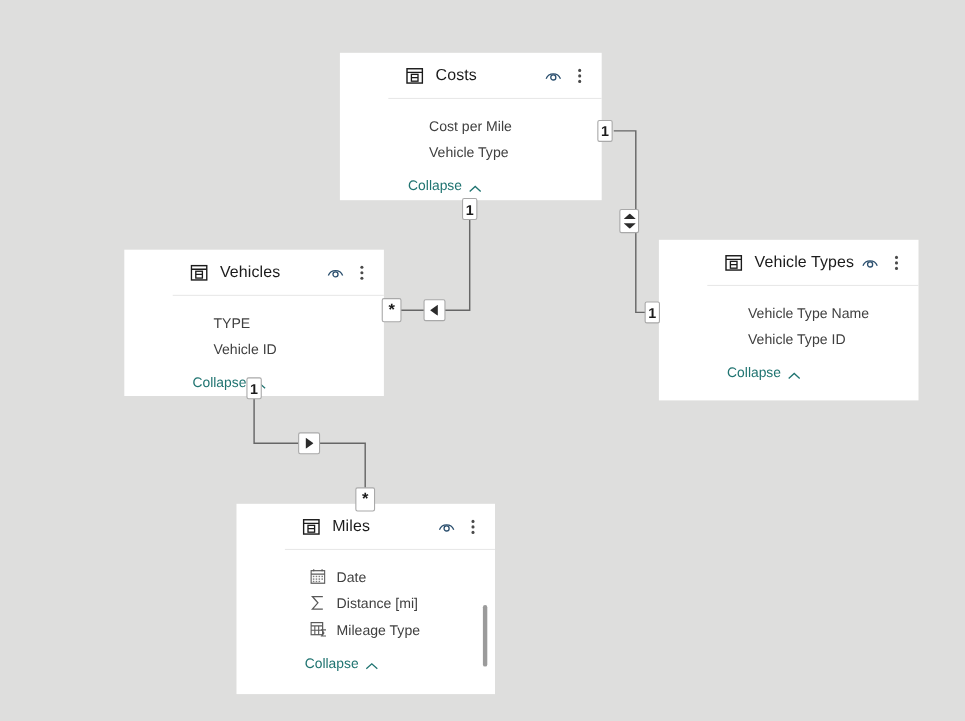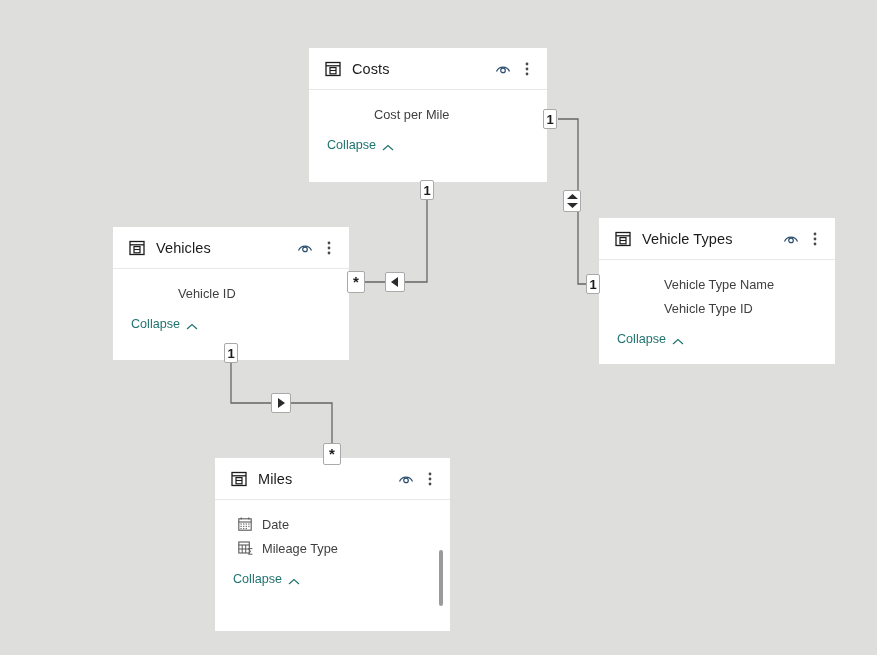--- a/index.html
+++ b/index.html
@@ -49,20 +49,21 @@
   .badge-arrow { width: 20px; height: 20px; }
   .badge-both  { width: 18px; height: 22px; }
 
   
   .tcard {
     position: absolute;
     background: #ffffff;
     box-sizing: border-box;
     z-index: 4;
     box-shadow: 0 0 0 0 rgba(0,0,0,0);
+    padding-left: 44px;
   }
   .tcard-header {
     height: 42px;
     display: flex;
     align-items: center;
     padding: 0 10px 0 14px;
     border-bottom: 1px solid #e8e8e8;
     box-sizing: border-box;
   }
   .tcard-title {
@@ -83,21 +84,21 @@
     position: relative;
   }
   .field-row {
     display: flex;
     align-items: center;
     height: 24px;
     padding-left: 22px;
     font-size: 12.8px;
     color: #3f3f3f;
   }
-  .field-row.indented { padding-left: 37px; margin-left: 28px; }
+  .field-row.indented { padding-left: 37px; }
   .field-icon {
     width: 16px; height: 16px;
     margin-right: 9px;
     display: flex; align-items: center; justify-content: center;
     flex: none;
   }
   .field-label { white-space: nowrap; }
   .collapse-row {
     display: flex;
     align-items: flex-end;
@@ -182,20 +183,23 @@
             <circle cx="2" cy="8" r="1.4" fill="#4a4a4a"></circle>
             <circle cx="2" cy="13" r="1.4" fill="#4a4a4a"></circle>
           </svg>
         </span>
       </span>
     </div>
     <div class="tcard-body">
       <div class="field-row indented">
         <span class="field-label">Cost per Mile</span>
       </div>
+      <div class="field-row indented">
+        <span class="field-label">Vehicle Type</span>
+      </div>
       <div class="collapse-row">
         <span>Collapse</span>
         <span class="collapse-chev">
           <svg width="12" height="8" viewBox="0 0 12 8" xmlns="http://www.w3.org/2000/svg">
             <polyline points="1,6 6,1.5 11,6" fill="none" stroke="#207471" stroke-width="1.2"></polyline>
           </svg>
         </span>
       </div>
     </div>
   </div>
@@ -221,20 +225,23 @@
         <span class="icon-btn">
           <svg width="4" height="16" viewBox="0 0 4 16" xmlns="http://www.w3.org/2000/svg">
             <circle cx="2" cy="3" r="1.4" fill="#4a4a4a"></circle>
             <circle cx="2" cy="8" r="1.4" fill="#4a4a4a"></circle>
             <circle cx="2" cy="13" r="1.4" fill="#4a4a4a"></circle>
           </svg>
         </span>
       </span>
     </div>
     <div class="tcard-body">
+      <div class="field-row indented">
+        <span class="field-label">TYPE</span>
+      </div>
       <div class="field-row indented">
         <span class="field-label">Vehicle ID</span>
       </div>
       <div class="collapse-row">
         <span>Collapse</span>
         <span class="collapse-chev">
           <svg width="12" height="8" viewBox="0 0 12 8" xmlns="http://www.w3.org/2000/svg">
             <polyline points="1,6 6,1.5 11,6" fill="none" stroke="#207471" stroke-width="1.2"></polyline>
           </svg>
         </span>
@@ -334,20 +341,28 @@
               <rect x="2.4" y="11" width="1.4" height="1.2"></rect>
               <rect x="5" y="11" width="1.4" height="1.2"></rect>
               <rect x="7.6" y="11" width="1.4" height="1.2"></rect>
             </g>
           </svg>
         </span>
         <span class="field-label">Date</span>
       </div>
       <div class="field-row">
         <span class="field-icon">
+          <svg width="14" height="14" viewBox="0 0 14 14" xmlns="http://www.w3.org/2000/svg">
+            <polyline points="11.5,1.3 2,1.3 7,7 2,12.7 11.5,12.7" fill="none" stroke="#5a5a5a" stroke-width="1.15" stroke-linejoin="miter" stroke-linecap="butt"></polyline>
+          </svg>
+        </span>
+        <span class="field-label">Distance [mi]</span>
+      </div>
+      <div class="field-row">
+        <span class="field-icon">
           <svg width="15" height="14" viewBox="0 0 15 14" xmlns="http://www.w3.org/2000/svg">
             <rect x="0.8" y="1" width="10.5" height="11" fill="none" stroke="#5a5a5a" stroke-width="1.1"></rect>
             <line x1="0.8" y1="4" x2="11.3" y2="4" stroke="#5a5a5a" stroke-width="1.1"></line>
             <line x1="4.2" y1="4" x2="4.2" y2="12" stroke="#5a5a5a" stroke-width="1"></line>
             <line x1="7.7" y1="4" x2="7.7" y2="12" stroke="#5a5a5a" stroke-width="1"></line>
             <line x1="0.8" y1="8" x2="11.3" y2="8" stroke="#5a5a5a" stroke-width="1"></line>
             <polyline points="14.4,7.6 10.4,7.6 12.5,10.4 10.4,13.2 14.4,13.2" fill="none" stroke="#5a5a5a" stroke-width="1"></polyline>
           </svg>
         </span>
         <span class="field-label">Mileage Type</span>

